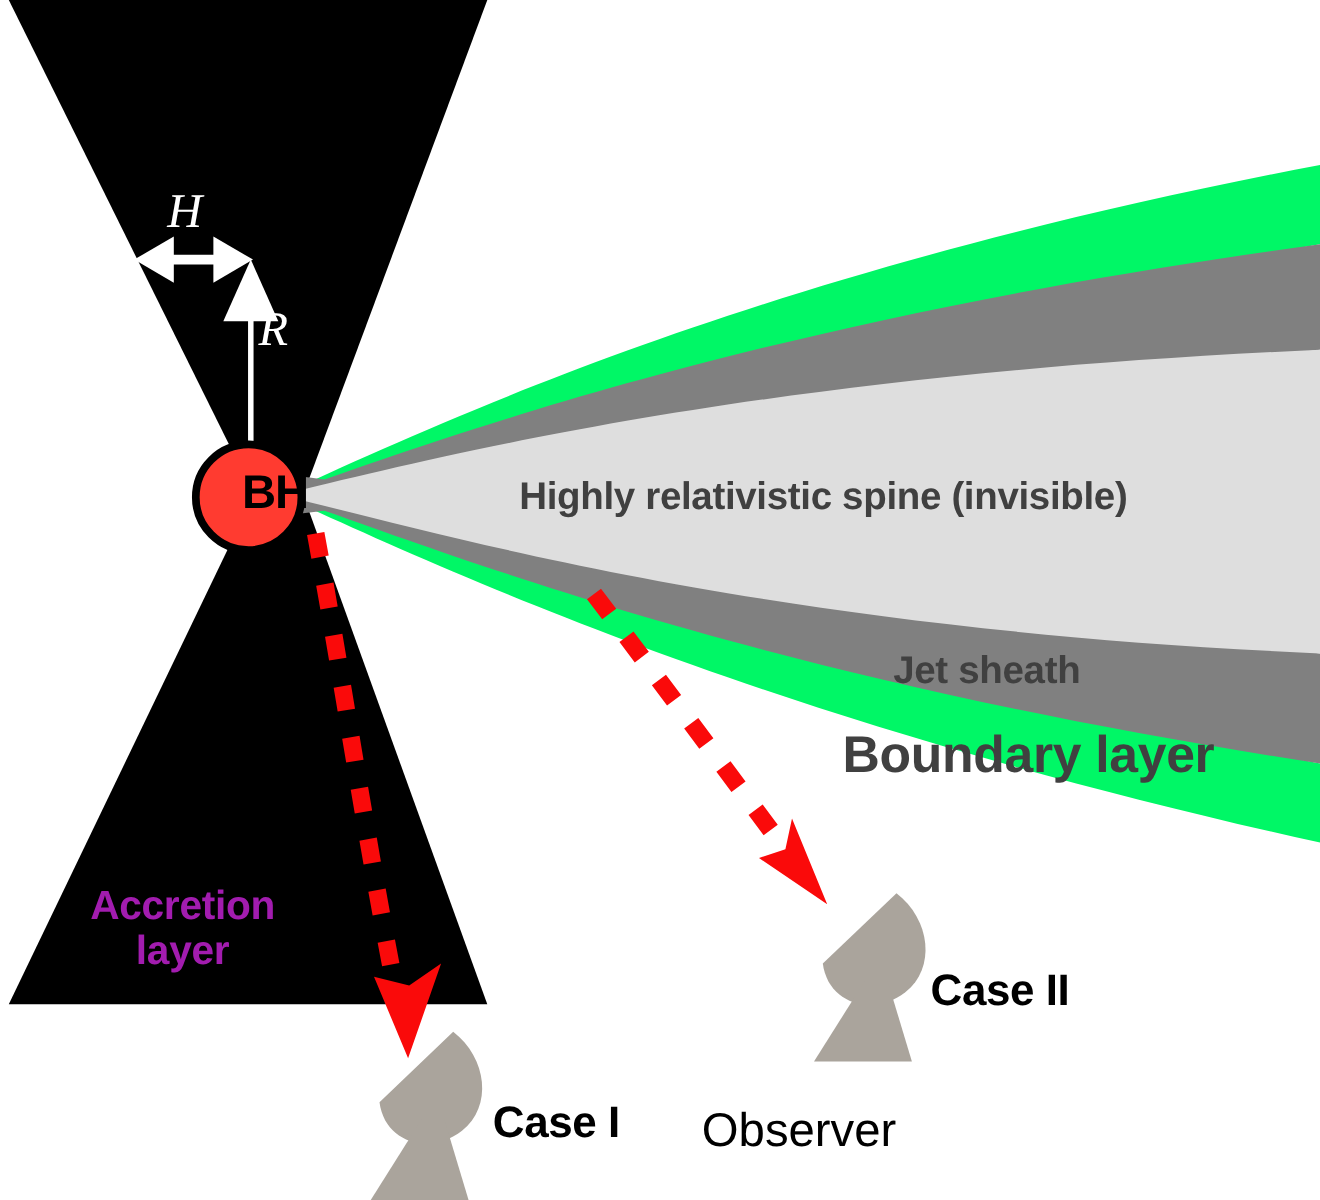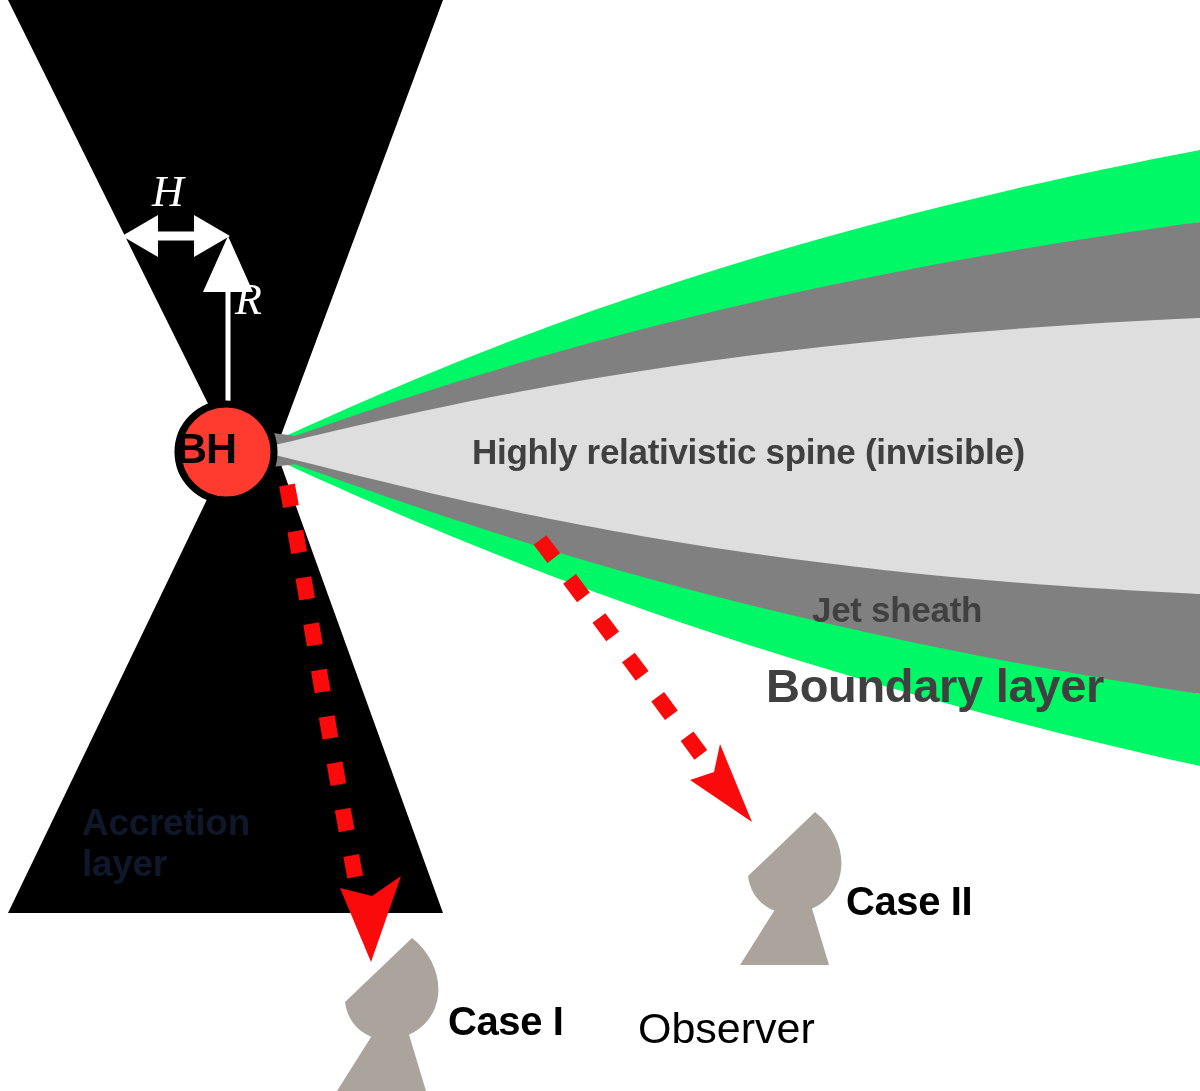--- a/index.html
+++ b/index.html
@@ -8,33 +8,33 @@
   #stage{position:relative;width:1200px;height:1091px;background:#fff;}
   svg#scene{position:absolute;left:0;top:0;width:1200px;height:1091px;display:block;}
 
   .lbl{position:absolute;white-space:pre;line-height:1.02;}
 
   .jet-label{font-family:"Liberation Sans",sans-serif;font-weight:bold;color:#404040;}
   #lbl-spine{left:472px;top:434px;font-size:35px;letter-spacing:-0.3px;}
   #lbl-sheath{left:812px;top:556px;font-size:35px;text-align:center;letter-spacing:-0.3px;}
   #lbl-boundary{left:766px;top:662px;font-size:47px;letter-spacing:-0.3px;}
 
-  #lbl-accretion{left:82px;top:802px;font-size:37px;color:#0f172a;font-weight:bold;
-                 text-align:left;line-height:1.12;letter-spacing:-0.3px;}
+  #lbl-accretion{left:82px;top:802px;font-size:37px;color:#a21caf;font-weight:bold;
+                 text-align:center;line-height:1.12;letter-spacing:-0.3px;}
 
   #lbl-case1{left:432px;top:1001px;font-size:40px;font-weight:bold;color:#000;letter-spacing:-0.4px;margin-left:16px;}
   #lbl-case2{left:846px;top:881px;font-size:40px;font-weight:bold;color:#000;letter-spacing:-0.4px;text-align:center;}
   #lbl-observer{left:638px;top:975px;font-size:43px;font-weight:normal;color:#000;margin-top:32px;}
 
   #lbl-H{left:152px;top:170px;font-size:44px;color:#fff;font-style:italic;
          font-family:"Liberation Serif",serif;font-weight:normal;}
   #lbl-R{left:235px;top:278px;font-size:44px;color:#fff;font-style:italic;
          font-family:"Liberation Serif",serif;font-weight:normal;}
 
-  #lbl-bh{position:absolute;left:176px;top:427px;width:104px;text-align:left;
+  #lbl-bh{position:absolute;left:176px;top:427px;width:104px;text-align:right;
           font-size:43px;font-weight:bold;color:#000;font-family:"Liberation Sans",sans-serif;
           letter-spacing:-1px;}
 </style>
 </head>
 <body>
 
 <div id="stage">
 
   <svg id="scene" viewBox="0 0 1200 1091">
 

